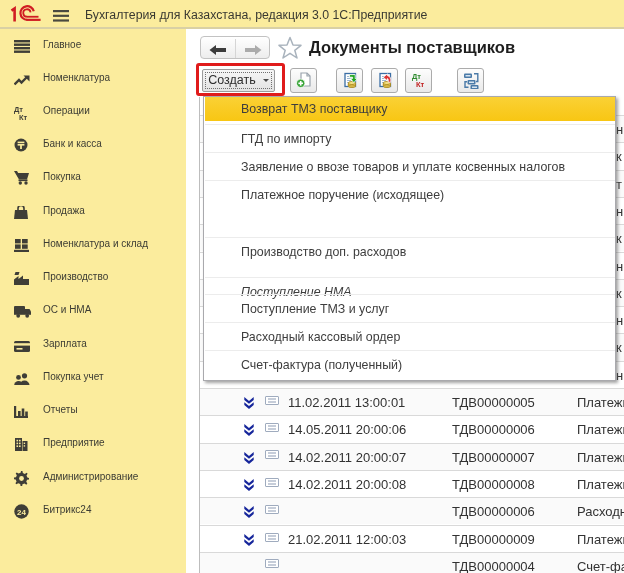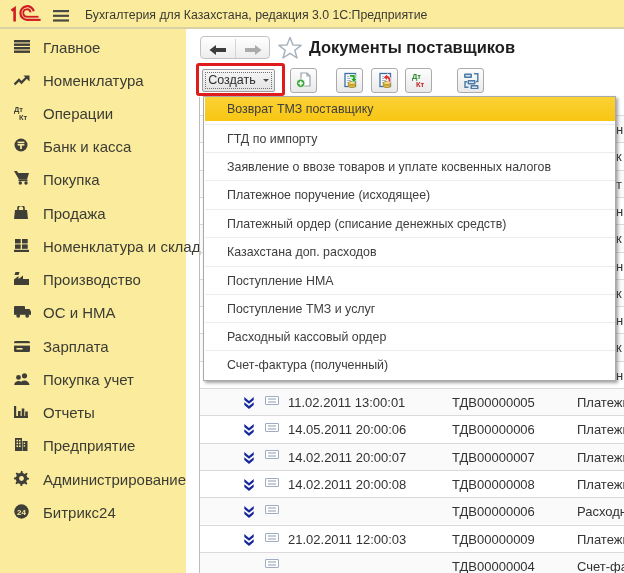--- a/index.html
+++ b/index.html
@@ -1,29 +1,29 @@
 <!DOCTYPE html>
 <html><head><meta charset="utf-8">
 <style>
 *{margin:0;padding:0;box-sizing:border-box}
 body{font-family:"Liberation Sans",sans-serif}
 #app{position:relative;width:624px;height:573px;background:#fff;overflow:hidden;font-family:"Liberation Sans",sans-serif}
 .abs{position:absolute}
 .topbar{position:absolute;left:0;top:0;width:624px;height:29px;background:#fbec9d;border-bottom:2px solid #d9d0a4}
 .sidebar{position:absolute;left:0;top:29px;width:186px;height:544px;background:#fbec9d}
-.sbtext{position:absolute;left:43px;font-size:15px;color:#3c3c34;white-space:nowrap}
+.sbtext{position:absolute;left:43px;font-size:10px;color:#3c3c34;white-space:nowrap}
 .sbicon{position:absolute;left:14px;width:17px;height:17px}
 .navgrp{position:absolute;left:200px;top:36px;width:70px;height:23px;border:1px solid #c2c2c2;border-radius:4px;background:linear-gradient(#fff,#ededed)}
 .navdiv{position:absolute;left:34px;top:2px;width:1px;height:19px;background:#d5d5d5}
 .ptitle{position:absolute;left:309px;top:37.5px;font-size:16.5px;font-weight:bold;color:#1e1e1e;white-space:nowrap}
 .btn{position:absolute;height:25px;border:1px solid #ababab;border-radius:3px;background:linear-gradient(#fdfdfd,#e9e9e9)}
 .createbtn{position:absolute;left:202px;top:69px;width:73px;height:23px;border:1px solid #9b9b9b;border-radius:2px;background:linear-gradient(#f6f6f6,#e3e3e3);outline:1px dotted #707070;outline-offset:-4px;font-size:12.5px;color:#2e2e2e;text-align:center;line-height:21px}
 .redrect{position:absolute;left:196px;top:63px;width:89px;height:33px;border:3px solid #e01b1b;border-radius:3px;z-index:30}
 .menu{position:absolute;left:203px;top:96px;width:413px;height:285px;background:#fff;border:1px solid #a9a9ad;box-shadow:2px 2px 3px rgba(90,90,90,.55);z-index:20}
-.mitem{position:absolute;left:1px;width:410px;height:28.2px;font-size:12.4px;color:#3d3d3d;line-height:28px;padding-left:22px;white-space:nowrap}
+.mitem{position:absolute;left:1px;width:410px;height:28.2px;font-size:12.4px;color:#3d3d3d;line-height:28px;padding-left:36px;white-space:nowrap}
 .msep{border-top:1px solid #ececec}
 .gold{background:linear-gradient(#fad135,#f8c613);border-bottom:2px solid #fff}
 .row-sep{position:absolute;left:200px;width:424px;height:1px;background:#d9d9d9}
 .rowbg{position:absolute;left:200px;width:424px}
 .chev{position:absolute;left:244px;width:10px;height:12px}
 .docic{position:absolute;left:265px;width:14px;height:9px;border:1px solid #9fabbe;border-radius:1px;background:#fff}
 .docic i{display:block;margin:1px 2px 0 2px;height:2px;background:#c6cdd9}
 .cell{position:absolute;font-size:13px;color:#323232;white-space:nowrap}
 .vline{position:absolute;left:199px;top:97px;width:1px;height:476px;background:#bdbdbd}
 </style></head>
@@ -367,19 +367,18 @@
           </g>
           <path d="M11 1.8 L14.8 1.8 L14.8 9.5 L13 9.5" fill="none" stroke="#4a7aa8" stroke-width="1.4"></path>
           <path d="M4 9.8 L2 9.8 L2 15.2 L5.5 15.2" fill="none" stroke="#4a7aa8" stroke-width="1.4"></path>
         </svg></div>
     </div>
 <div class="menu">
 <div class="mitem gold" style="top:0.0px;height:26px;line-height:25px;">Возврат ТМЗ поставщику</div>
 <div class="mitem msep" style="top:26.5px;">ГТД по импорту</div>
 <div class="mitem msep" style="top:54.9px;">Заявление о ввозе товаров и уплате косвенных налогов</div>
 <div class="mitem msep" style="top:83.2px;">Платежное поручение (исходящее)</div>
-<div class="mitem msep" style="top:111.5px;">Платежный ордер (списание денежных средств)</div>
-<div class="mitem msep" style="top:139.8px;">Казахстана доп. расходов</div>
-<div class="mitem msep" style="top:169px;">Поступление НМА</div>
+<div class="mitem msep" style="top:139.8px;">Производство доп. расходов</div>
+<div class="mitem msep" style="top:180px;font-style:italic;">Поступление НМА</div>
 <div class="mitem msep" style="top:196.5px;">Поступление ТМЗ и услуг</div>
 <div class="mitem msep" style="top:224.8px;">Расходный кассовый ордер</div>
 <div class="mitem msep" style="top:253.2px;">Счет-фактура (полученный)</div>
 </div>
 </div>
 </body></html>

